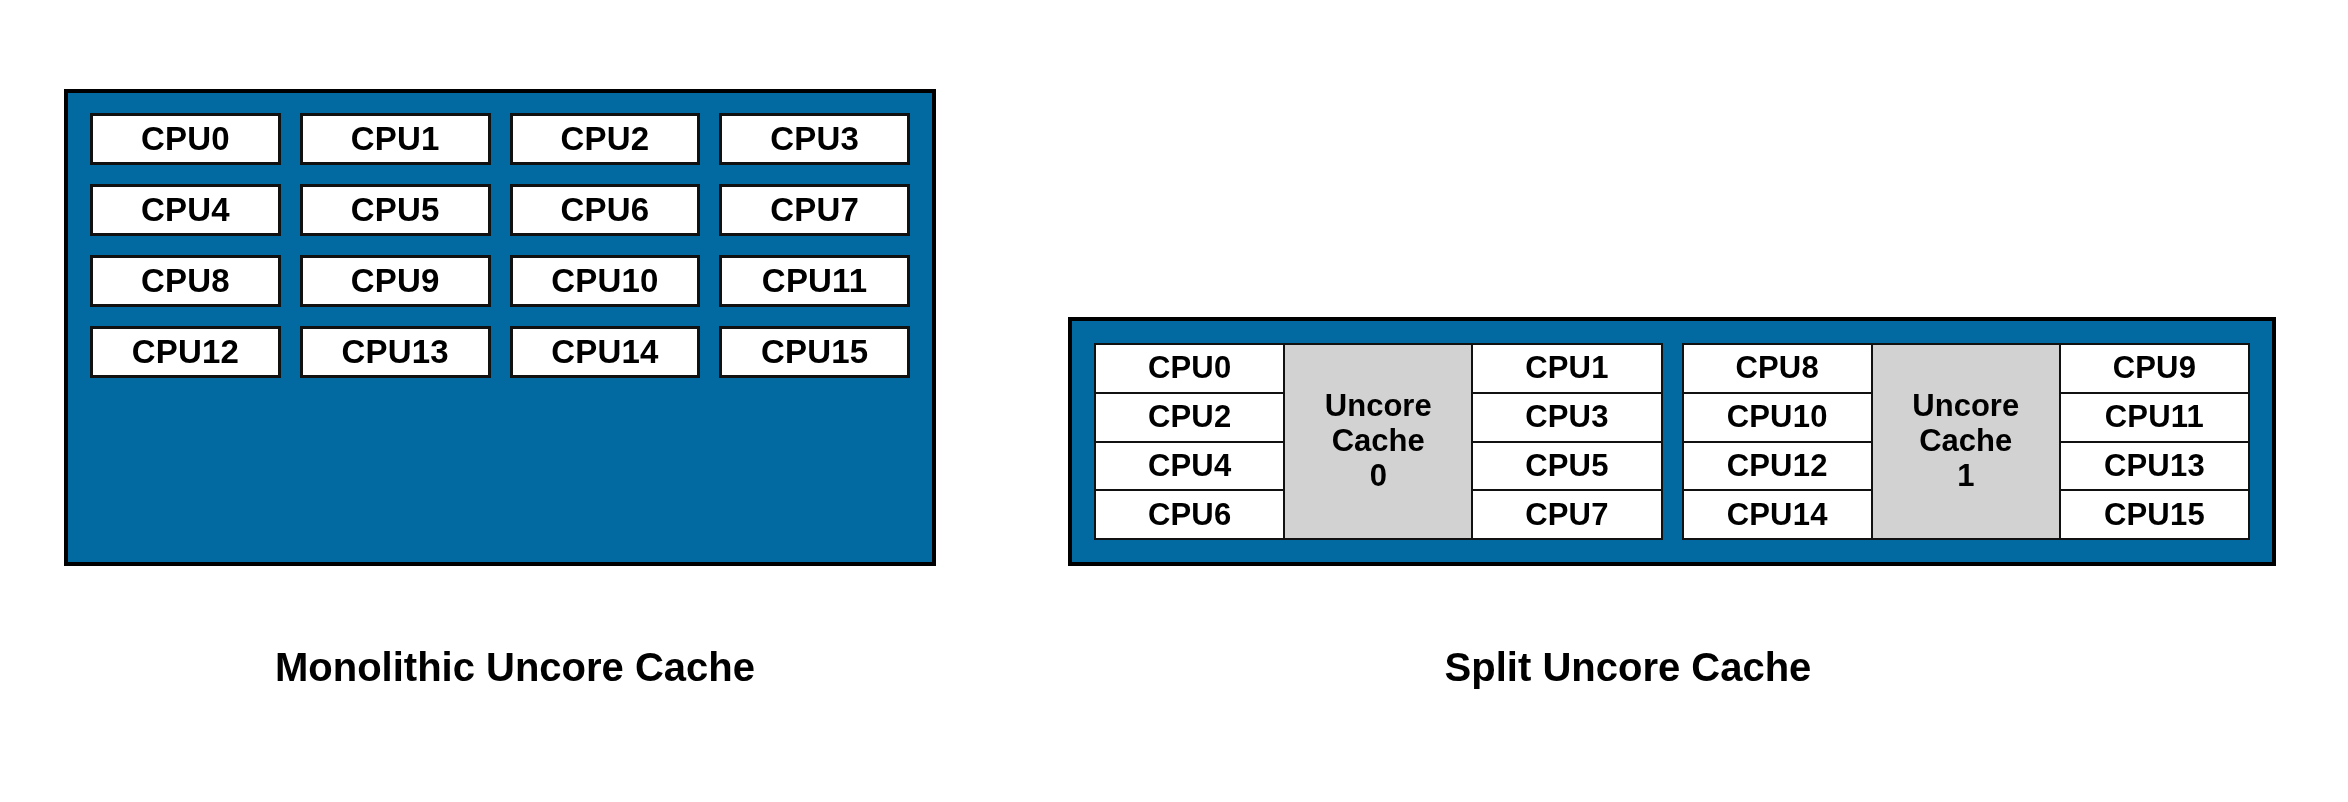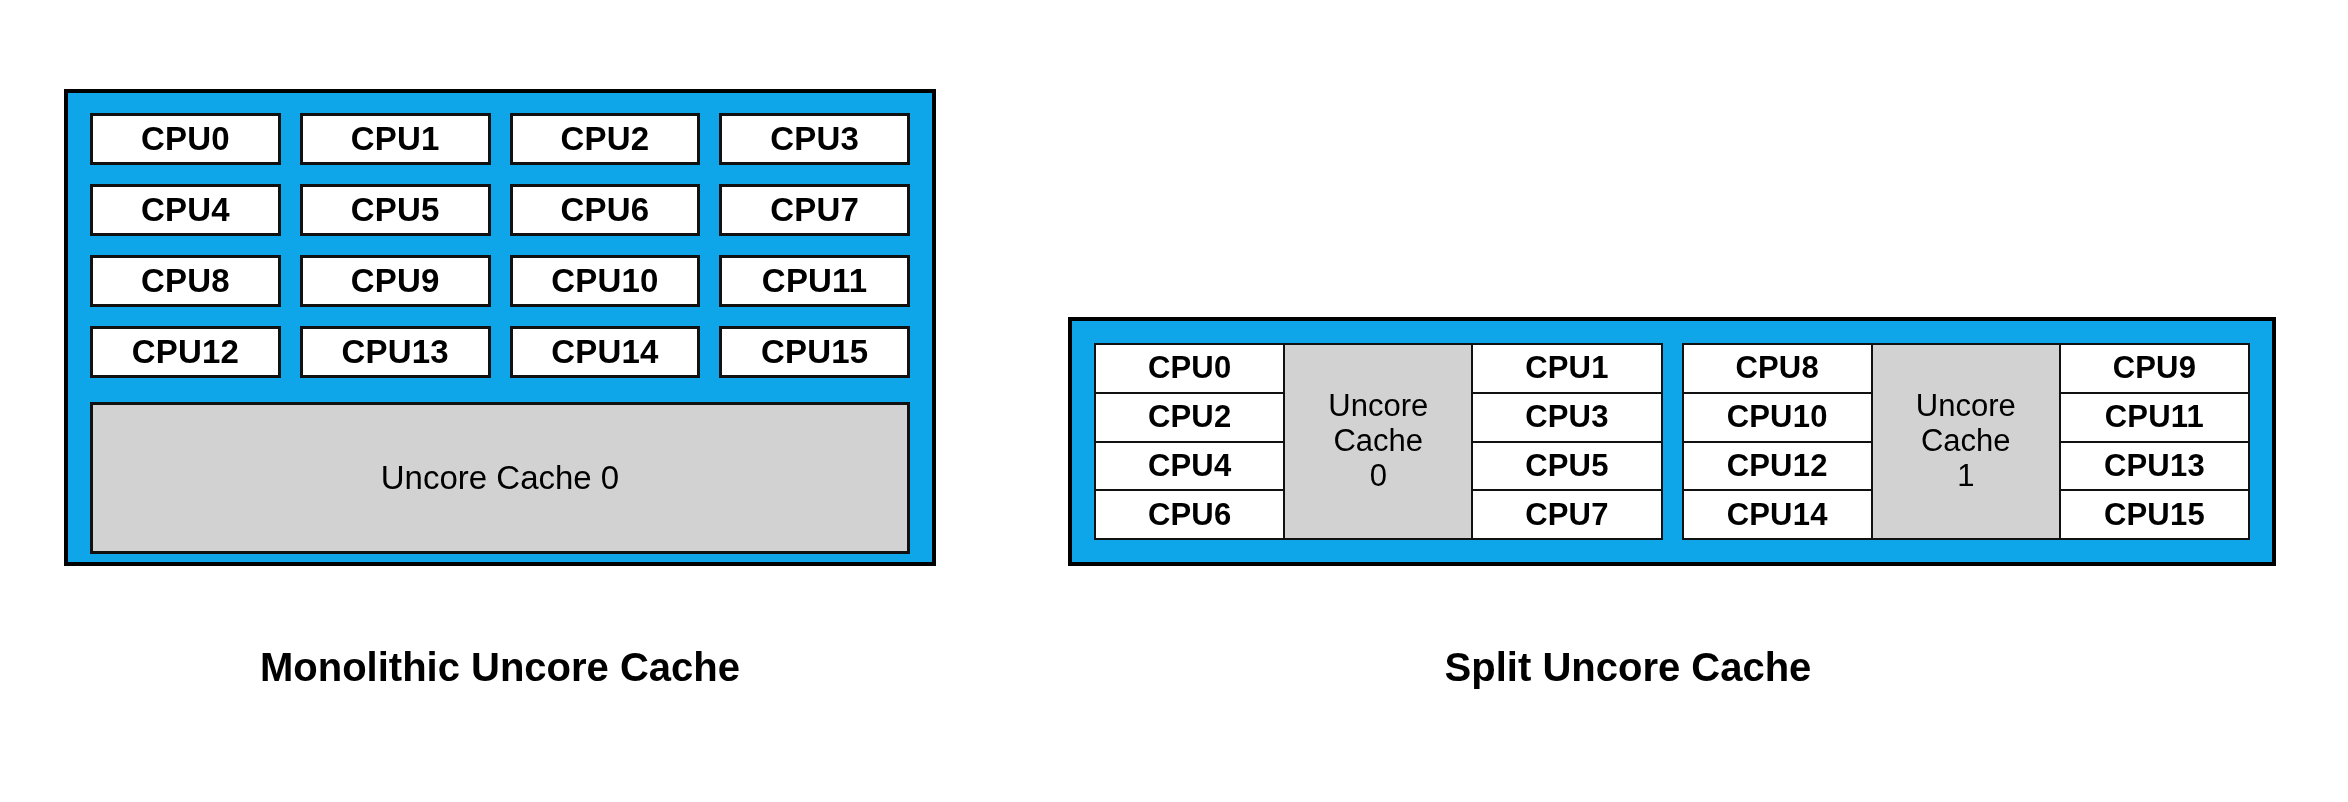--- a/index.html
+++ b/index.html
@@ -13,42 +13,42 @@
     position: relative;
     font-family: "Liberation Sans", sans-serif;
     overflow: hidden;
   }
 
   
   .panel {
     position: absolute;
     box-sizing: border-box;
     border: 4px solid #000000;
-    background: #0ea5e9;
+    background: #0369a1;
   }
   .cpu-box {
     box-sizing: border-box;
     border: 3px solid #111111;
     background: #ffffff;
     display: flex;
     align-items: center;
     justify-content: center;
     font-weight: bold;
     color: #000000;
     letter-spacing: 0.2px;
   }
   .cache-box {
     box-sizing: border-box;
     border: 3px solid #111111;
     background: #d2d2d2;
     display: flex;
     align-items: center;
     justify-content: center;
     text-align: center;
-    font-weight: normal;
+    font-weight: bold;
     color: #000000;
   }
   .caption {
     position: absolute;
     text-align: center;
     font-weight: bold;
     color: #000000;
     white-space: nowrap;
   }
 
@@ -113,21 +113,21 @@
     font-size: 31px;
     line-height: 1.12;
     margin-left: -2px;
     margin-right: -2px;
     position: relative;
     z-index: 2;
   }
 
   
   #caption-monolithic {
-    left: 64px;
+    left: 79px;
     top: 645px;
     width: 872px;
     font-size: 40px;
   }
   #caption-split {
     left: 1024px;
     top: 645px;
     width: 1208px;
     font-size: 40px;
   }
@@ -149,21 +149,20 @@
     <div class="cpu-box">CPU8</div>
     <div class="cpu-box">CPU9</div>
     <div class="cpu-box">CPU10</div>
     <div class="cpu-box">CPU11</div>
     <div class="cpu-box">CPU12</div>
     <div class="cpu-box">CPU13</div>
     <div class="cpu-box">CPU14</div>
     <div class="cpu-box">CPU15</div>
   </div>
 
-  <div class="cache-box" id="monolithic-cache">Uncore Cache 0</div>
 
 </div>
 
 <div class="panel" id="split-panel">
 
   <div class="split-cluster">
     <div class="split-col">
       <div class="cpu-box">CPU0</div>
       <div class="cpu-box">CPU2</div>
       <div class="cpu-box">CPU4</div>

